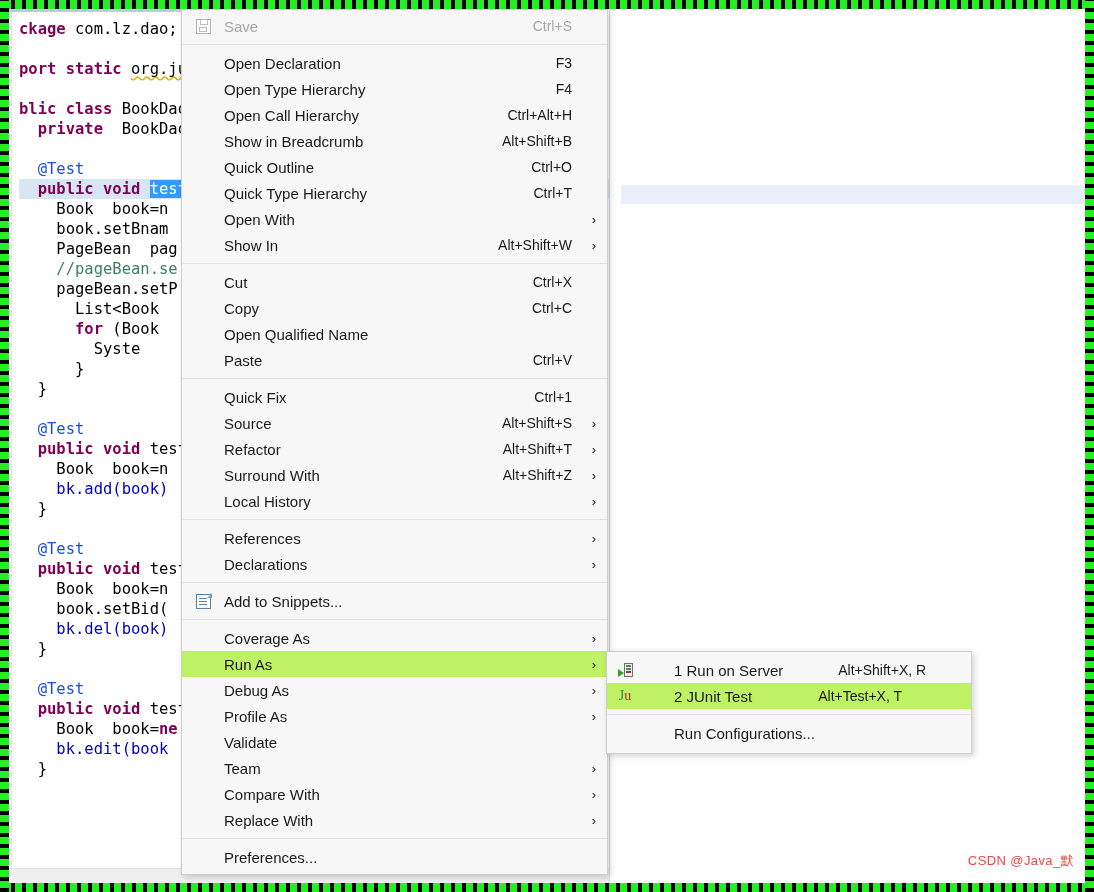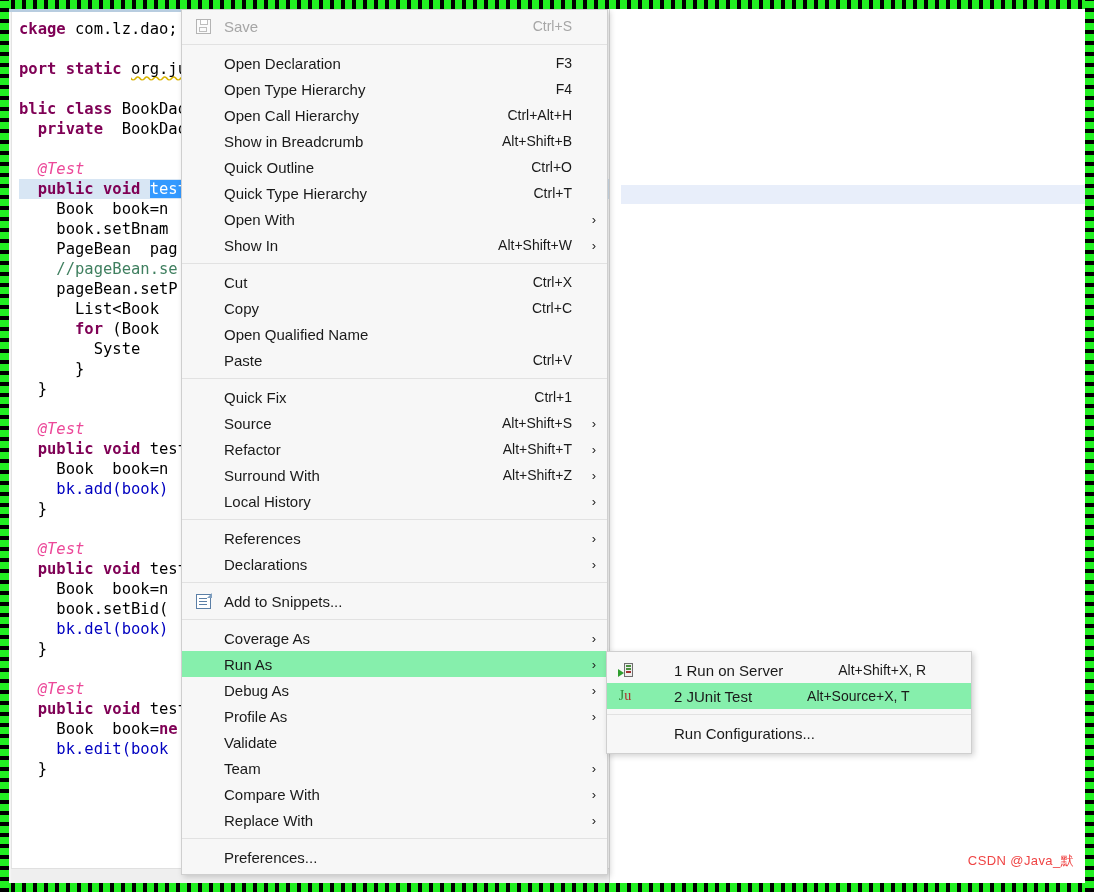--- a/index.html
+++ b/index.html
@@ -90,21 +90,21 @@
     width: 590px;
     font-family: "DejaVu Sans Mono", "Liberation Mono", monospace;
     font-size: 15.5px;
     line-height: 20px;
     color: #000000;
     white-space: pre;
   }
   .code .ln { height: 20px; }
   .kw  { color: #7f0055; font-weight: bold; }
   .cmt { color: #3f7f5f; }
-  .ann { color: #ec4899; font-style: italic; }
+  .ann { color: #1d4ed8; }
   .fld { color: #0000c0; }
   .sel-bg { background: #d8e6f4; display: block; }
   .sel-text { background: #3399ff; color: #ffffff; }
   .squiggle {
     text-decoration: underline wavy #d9b400;
     text-decoration-skip-ink: none;
   }
 
   .hscroll {
     position: absolute;
@@ -130,21 +130,21 @@
   }
   .mi {
     position: relative;
     display: flex;
     align-items: center;
     height: 26px;
     padding: 0 11px 0 0;
     cursor: default;
     white-space: nowrap;
   }
-  .mi.hl { background: #86efac; }
+  .mi.hl { background: #bef264; }
   .mi.disabled { color: #a6a6a6; }
   .mi-icon {
     width: 42px;
     min-width: 42px;
     display: flex;
     align-items: center;
     justify-content: center;
   }
   .mi-label { flex: 1 1 auto; }
   .mi-accel {
@@ -507,21 +507,21 @@
         </span>
         <span class="mi-label">1 Run on Server</span>
         <span class="mi-accel">Alt+Shift+X, R</span>
         <span class="mi-arrow empty">›</span>
       </div>
       <div class="mi hl">
         <span class="mi-icon">
           <span class="ico-junit"><span class="j">J</span><span class="u">u</span></span>
         </span>
         <span class="mi-label">2 JUnit Test</span>
-        <span class="mi-accel">Alt+Source+X, T</span>
+        <span class="mi-accel">Alt+Test+X, T</span>
         <span class="mi-arrow empty">›</span>
       </div>
       <div class="sep"></div>
       <div class="mi">
         <span class="mi-icon"></span>
         <span class="mi-label">Run Configurations...</span>
         <span class="mi-accel"></span>
         <span class="mi-arrow empty">›</span>
       </div>
     </div>

